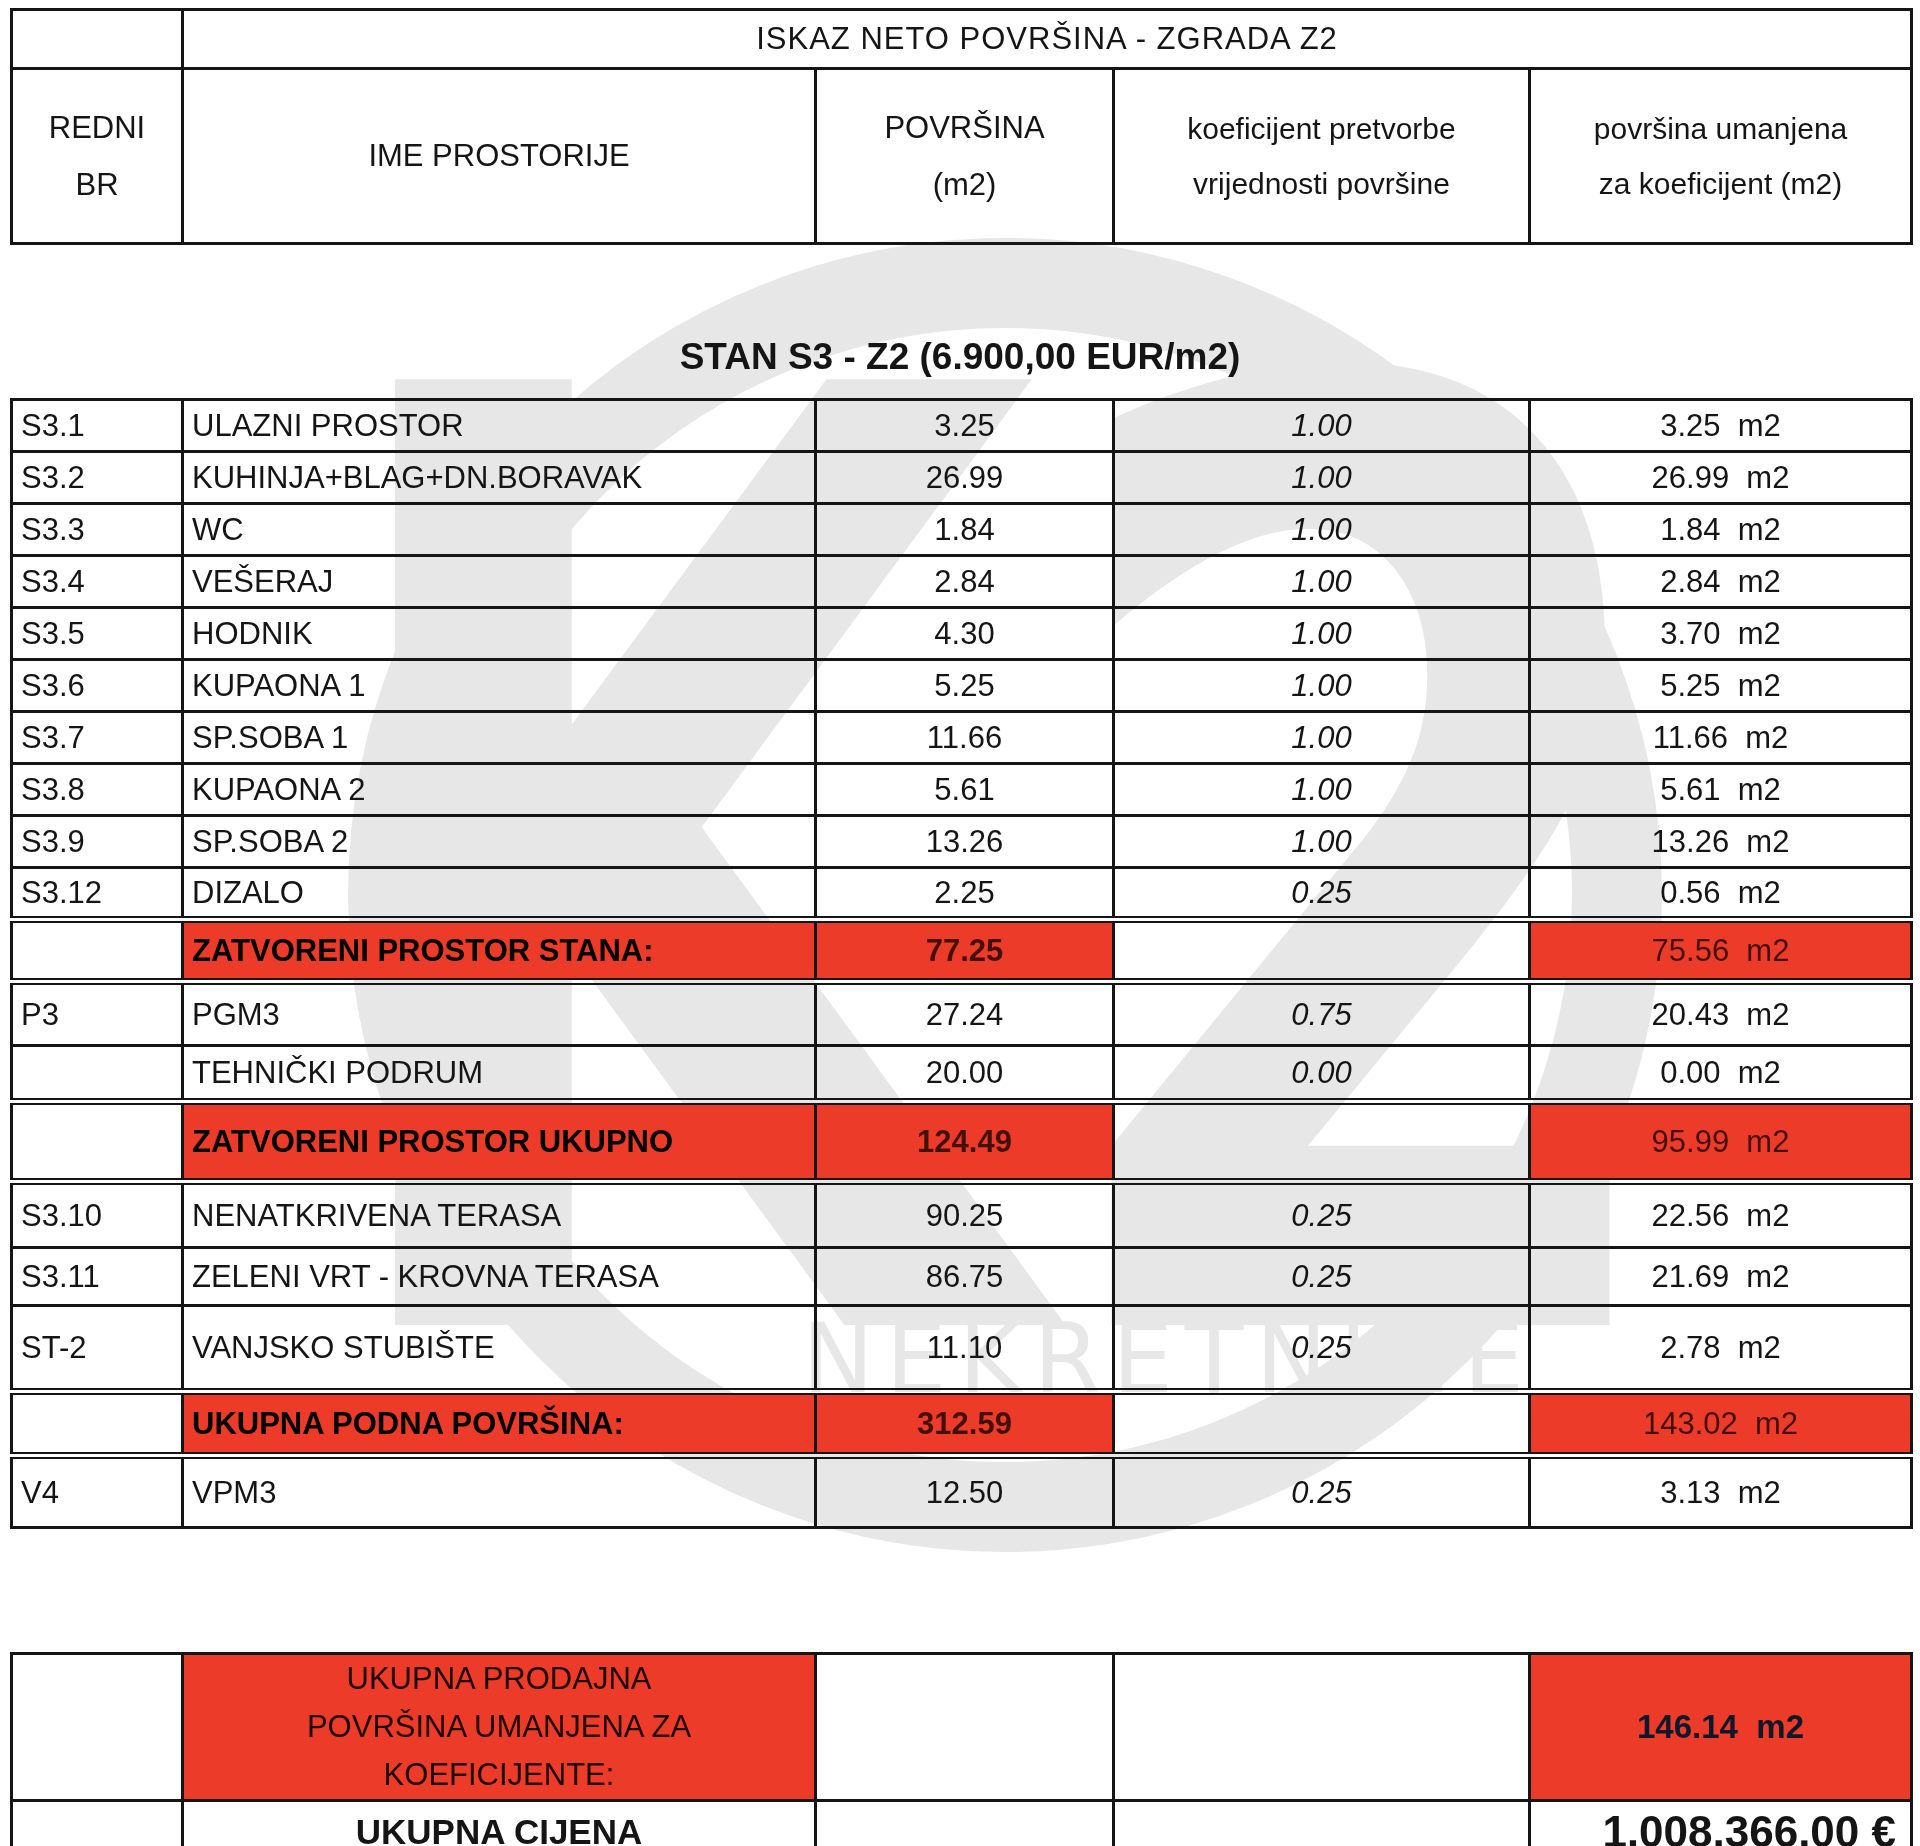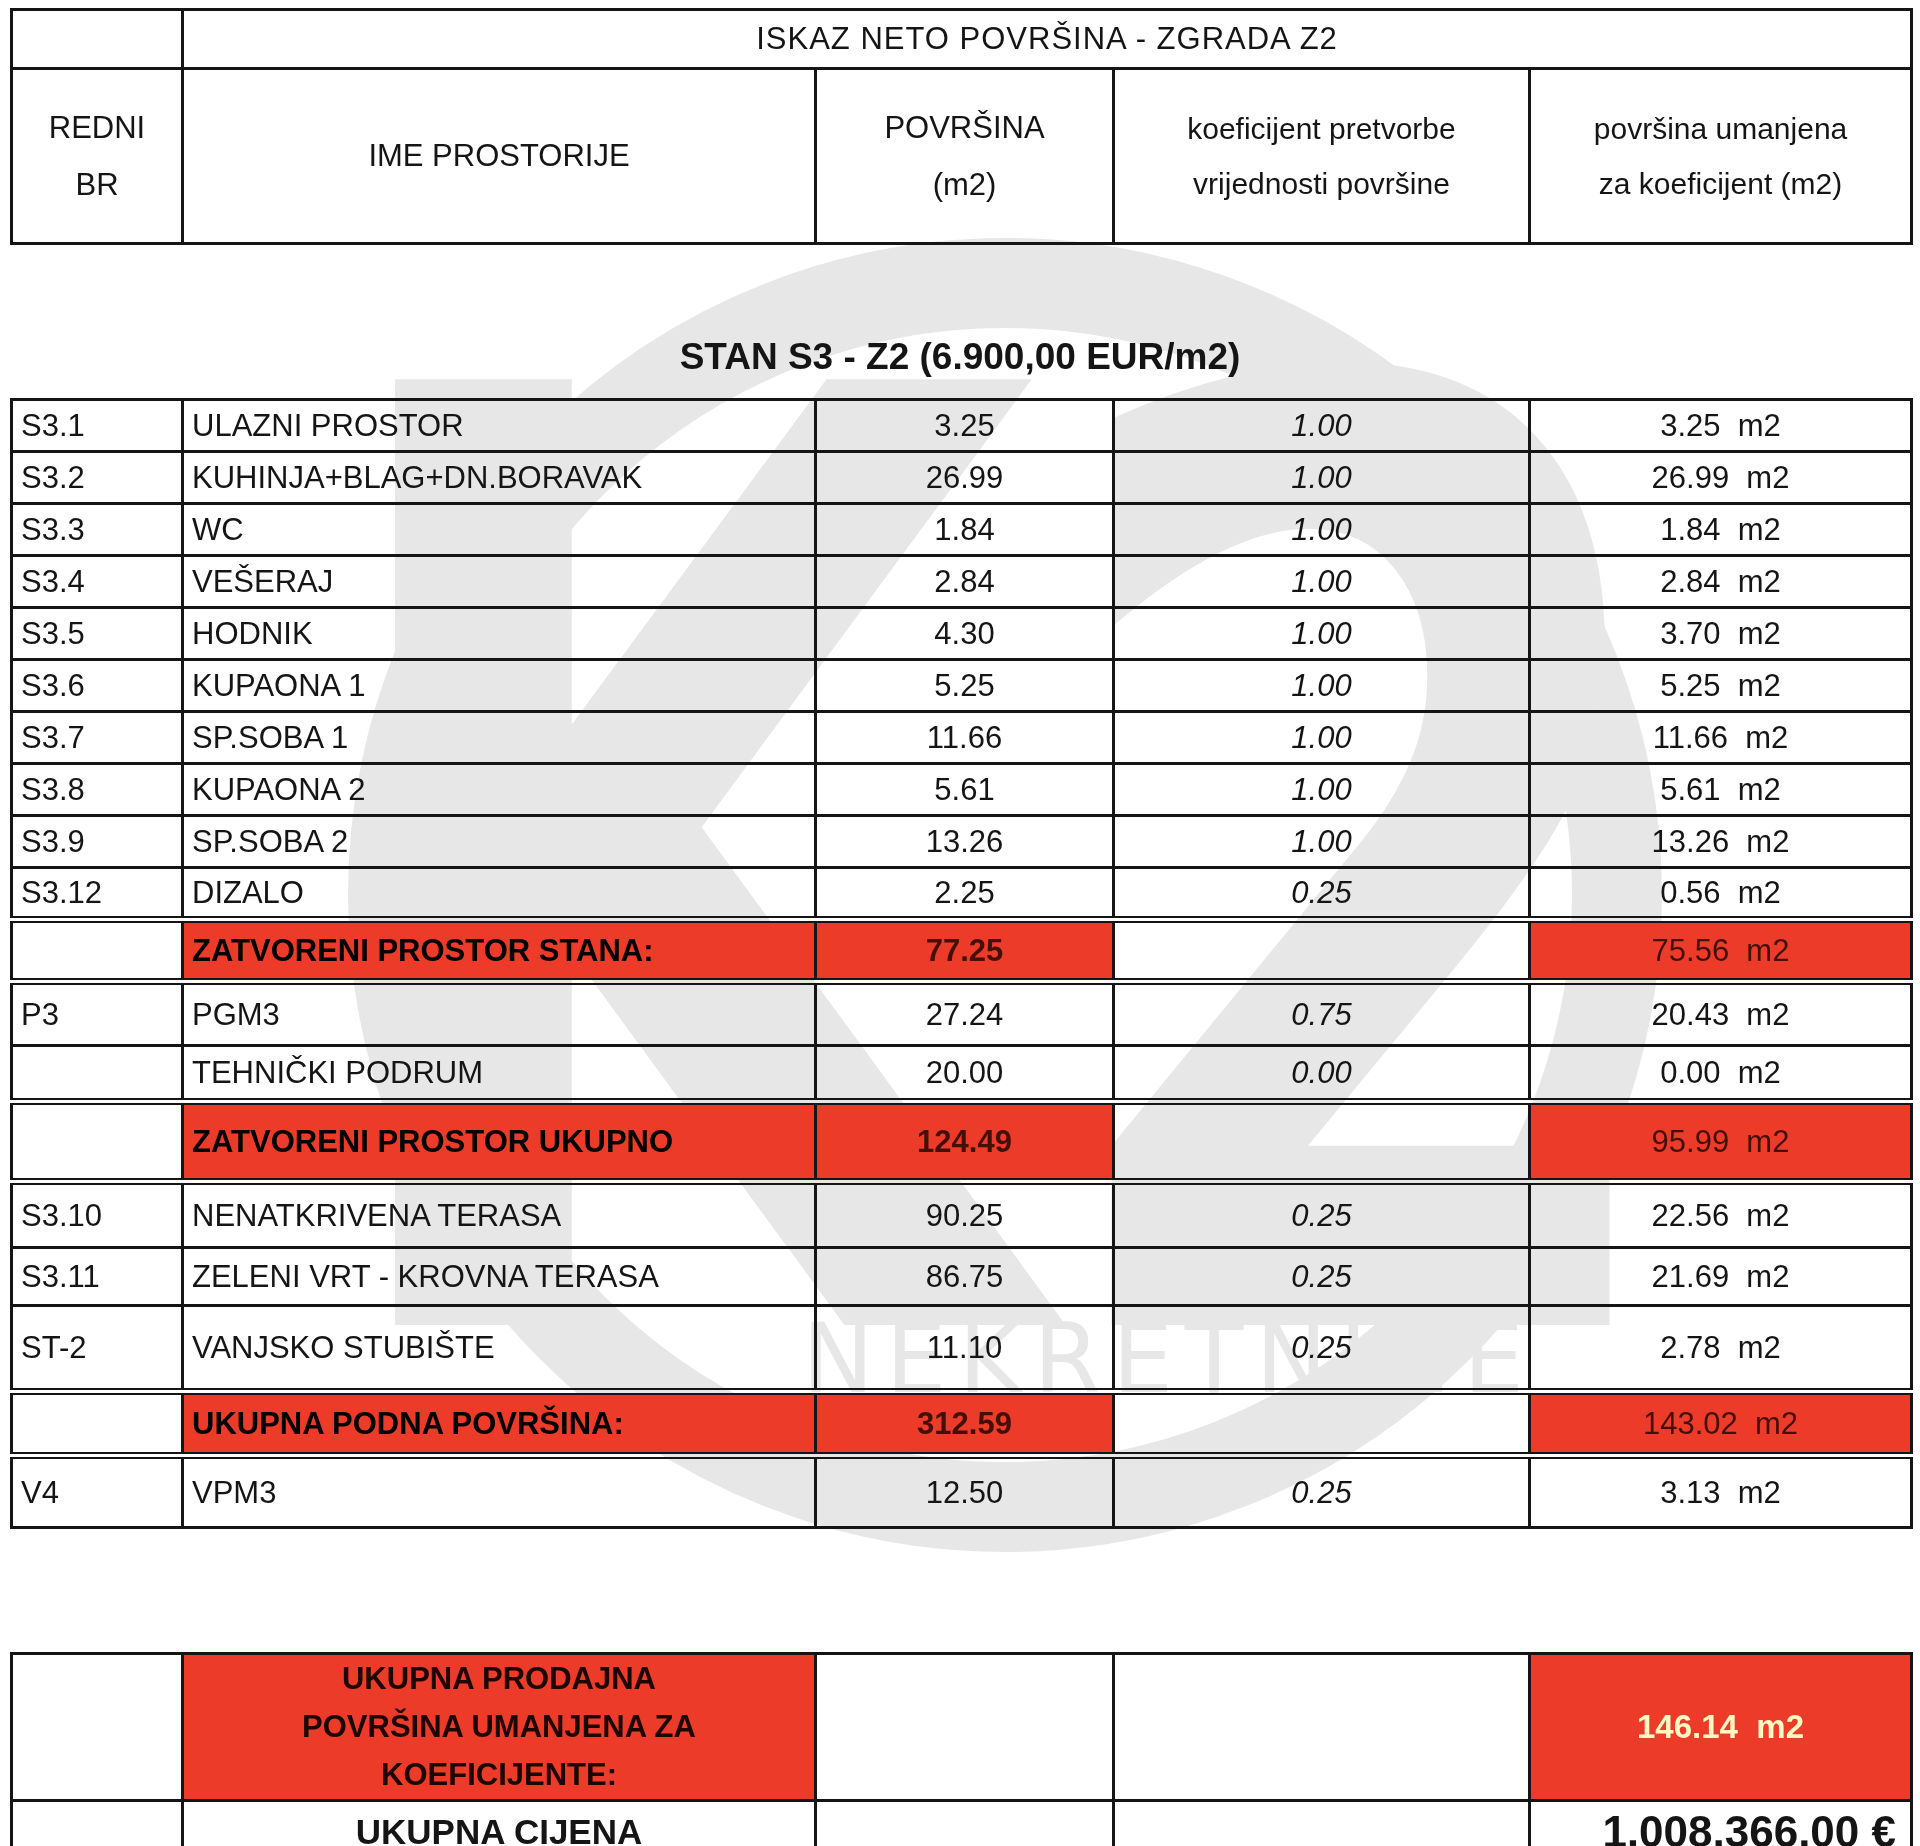--- a/index.html
+++ b/index.html
@@ -63,25 +63,25 @@
   td.reduced{text-align:center;font-weight:normal;white-space:pre;}
   tr.summary td{border-top:7px double #151515;border-bottom:7px double #151515;}
   tr.summary td.name{font-weight:bold;color:#000000;}
   tr.summary td.area{font-weight:bold;color:#431008;}
   tr.summary td.reduced{color:#431008;}
   .red{background:#ec3b28;}
   
   .bottom-tbl{top:1652px;}
   .b1 td{height:128px;border-bottom:6px solid #151515;}
   .b1 .label3{
-    font-weight:bold;text-align:center;line-height:1.55;font-size:31px;color:#1c0503;margin-top:20px;
+    font-weight:normal;text-align:center;line-height:1.55;font-size:31px;color:#1c0503;margin-top:20px;
   }
   .b1 .label3 span{display:block;}
   .b1 .resultbig{
-    font-weight:bold;text-align:center;font-size:33px;color:#fef9c3;white-space:pre;
+    font-weight:bold;text-align:center;font-size:33px;color:#0f172a;white-space:pre;
   }
   .b2 td{height:60px;}
   .b2 .ukupna{font-weight:bold;text-align:center;font-size:35px;}
   .b2 .euro{font-weight:bold;text-align:right;font-size:44px;padding-right:14px;}
 </style>
 </head>
 <body>
 
 <svg class="watermark" width="1920" height="1846" viewBox="0 0 1920 1846" aria-hidden="true">
   <circle cx="1005" cy="895" r="612" fill="none" stroke="#e7e7e7" stroke-width="90"></circle>

